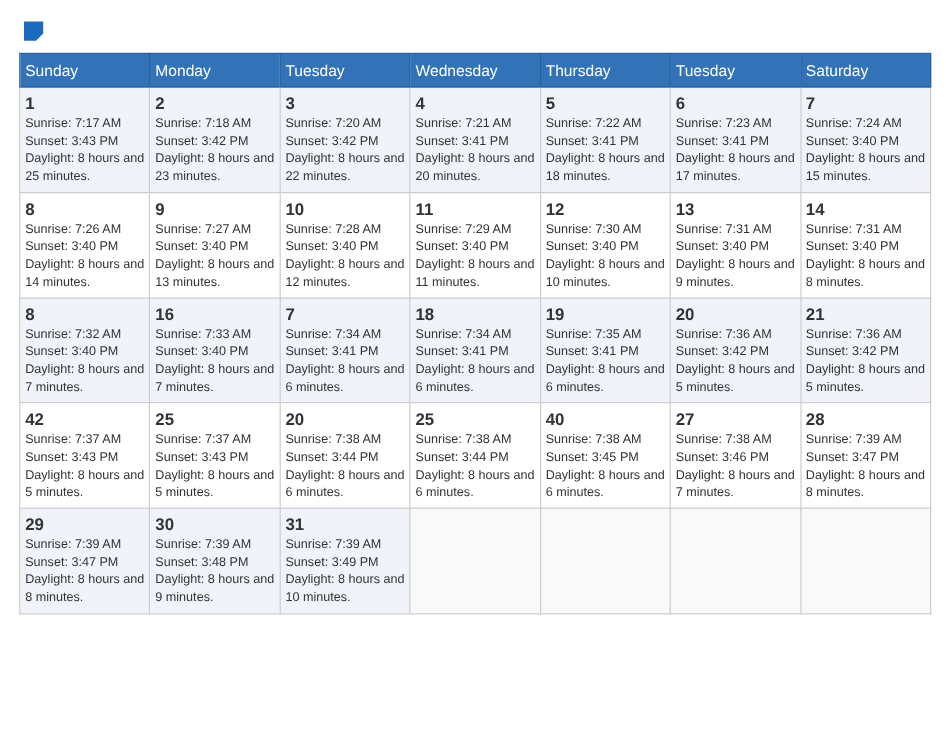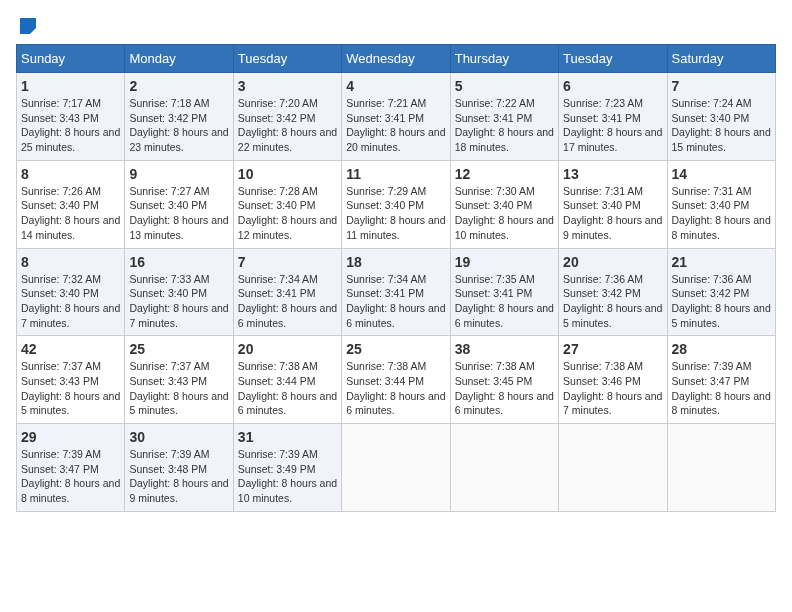--- a/index.html
+++ b/index.html
@@ -321,21 +321,21 @@
       </td>
         <td>
         <span class="day-number">25</span>
         <div class="day-info">
           Sunrise: 7:38 AM<br>
           Sunset: 3:44 PM<br>
           Daylight: 8 hours and 6 minutes.
         </div>
       </td>
         <td>
-        <span class="day-number">38</span>
+        <span class="day-number">40</span>
         <div class="day-info">
           Sunrise: 7:38 AM<br>
           Sunset: 3:45 PM<br>
           Daylight: 8 hours and 6 minutes.
         </div>
       </td>
         <td>
         <span class="day-number">27</span>
         <div class="day-info">
           Sunrise: 7:38 AM<br>

